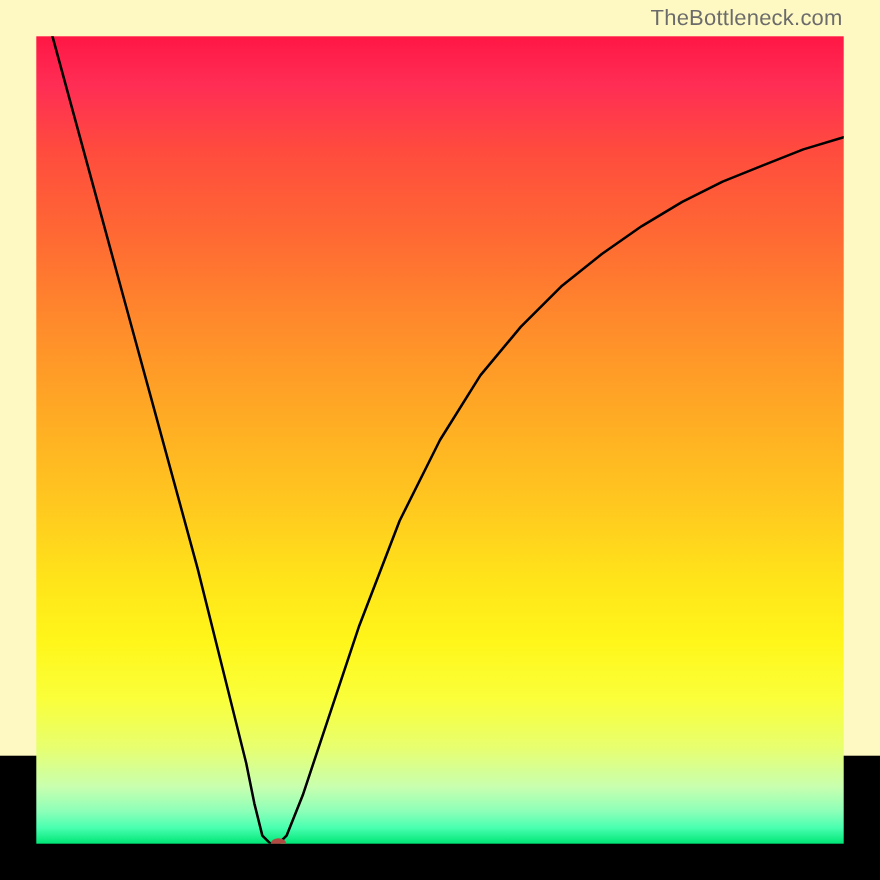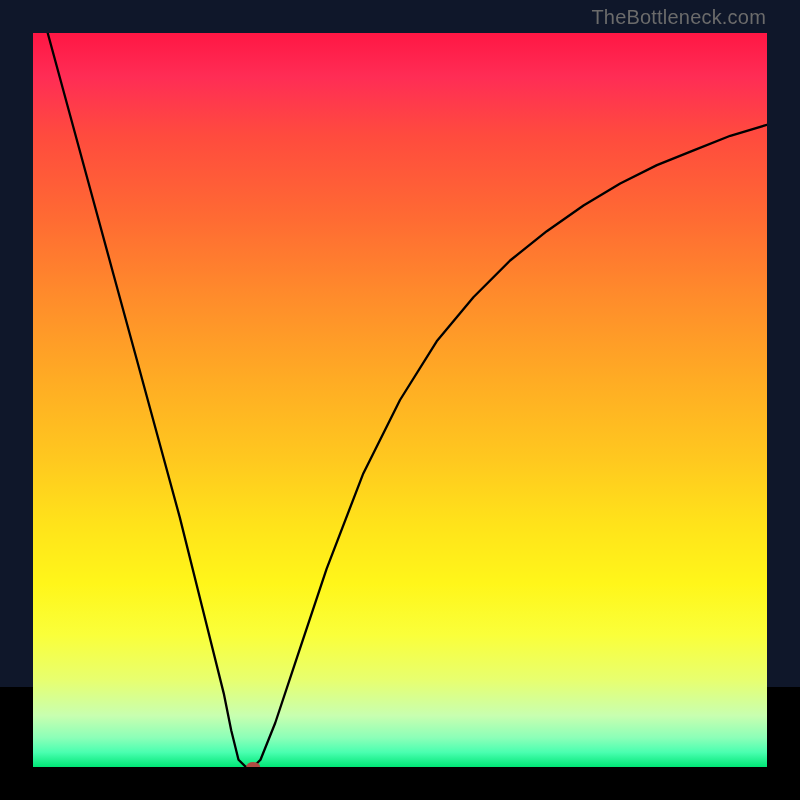--- a/index.html
+++ b/index.html
@@ -9,21 +9,21 @@
     background: #000;
     position: relative;
     font-family: Arial, sans-serif;
   }
   .frame {
     position: absolute;
     top: 0;
     left: 0;
     width: 800px;
     height: 687px;
-    background: #0f172a;
+    background: #fef9c3;
   }
   .plot-area {
     position: absolute;
     top: 33px;
     left: 33px;
     width: 734px;
     height: 734px;
     background: linear-gradient(to bottom,
       #ff1744 0%,
       #ff2d55 6%,

